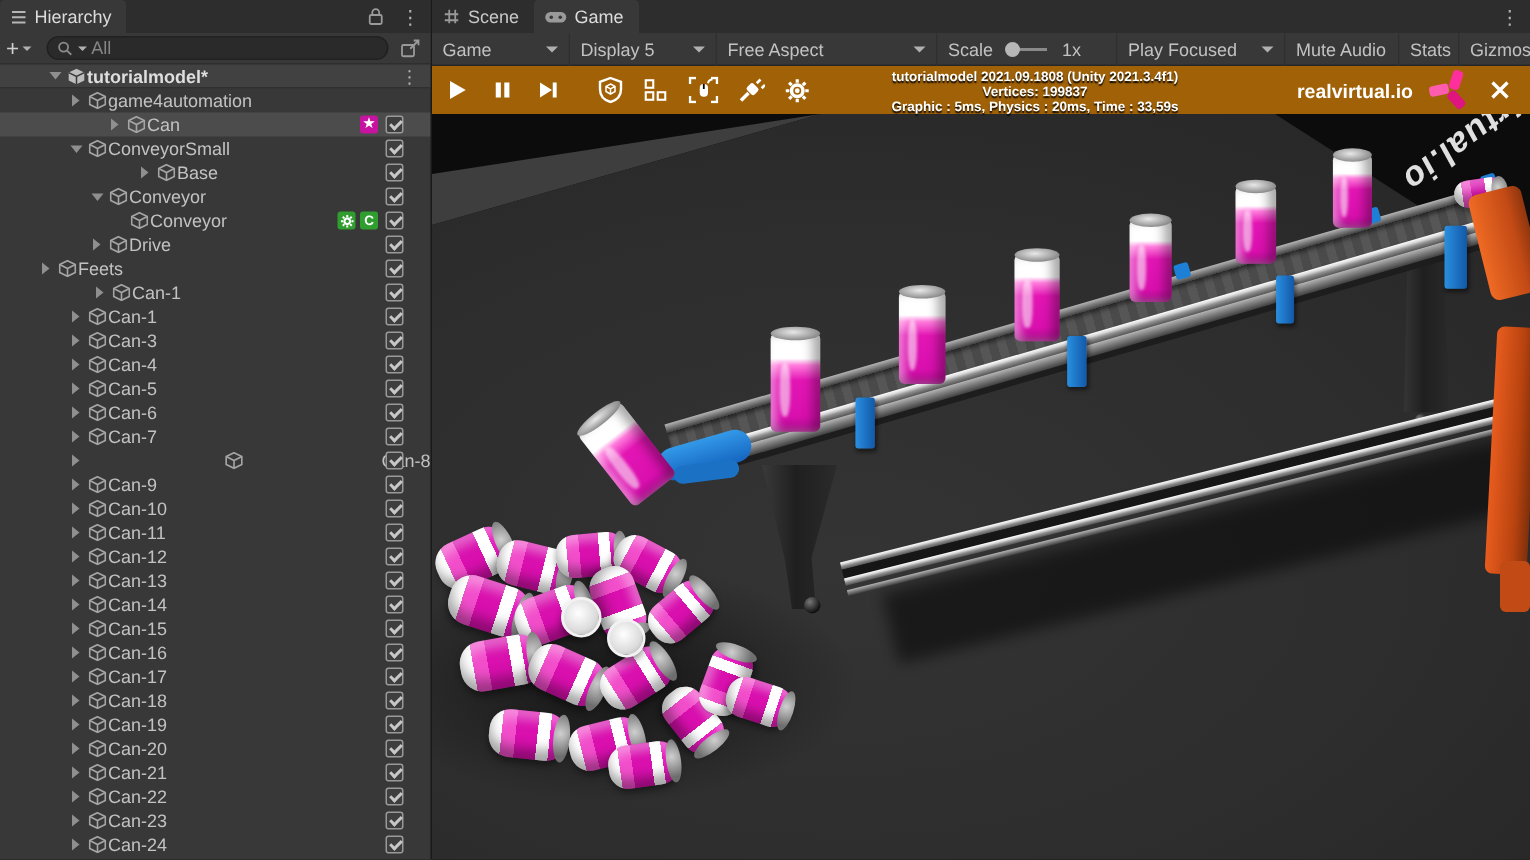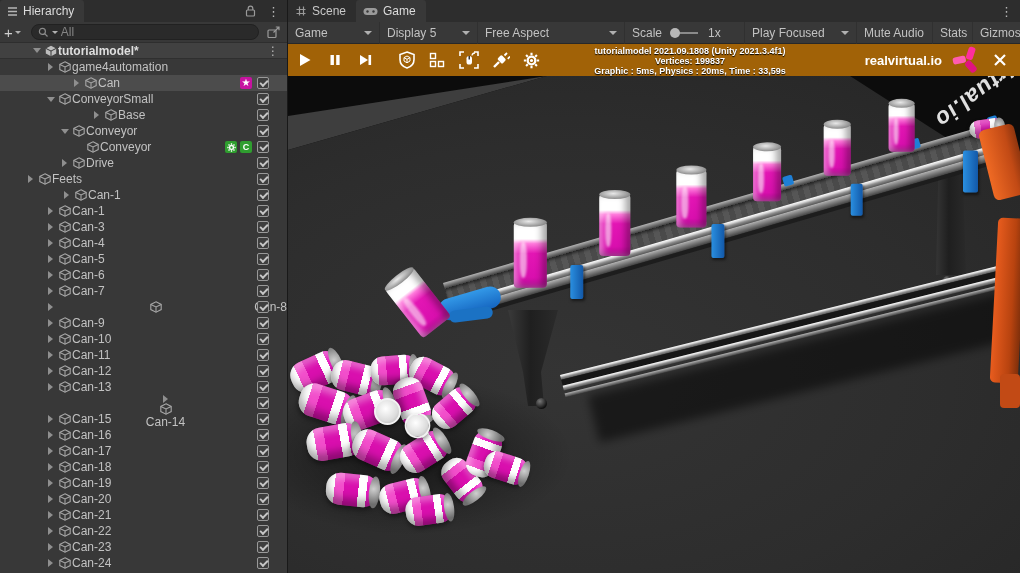--- a/index.html
+++ b/index.html
@@ -441,21 +441,21 @@
           </span>
           <span class="h-icon">
             <svg width="12" height="12" viewBox="0 0 12 12">
               <path d="M6 .8 L11.2 3.4 V8.6 L6 11.2 L.8 8.6 V3.4 Z" fill="none" stroke="#a5a5a5" stroke-width="1.1"></path>
               <path d="M.8 3.4 L6 6 L11.2 3.4 M6 6 V11.2" fill="none" stroke="#a5a5a5" stroke-width="1.1"></path>
             </svg>
           </span>
           <span class="h-label">Can-13</span>
           <span class="h-check"></span>
         </div>
-        <div class="h-row" style="padding-left: 44px; flex-direction: column;">
+        <div class="h-row" style="padding-left: 44px;">
           <span class="h-arrow">
             <span class="tri-r"></span>
           </span>
           <span class="h-icon">
             <svg width="12" height="12" viewBox="0 0 12 12">
               <path d="M6 .8 L11.2 3.4 V8.6 L6 11.2 L.8 8.6 V3.4 Z" fill="none" stroke="#a5a5a5" stroke-width="1.1"></path>
               <path d="M.8 3.4 L6 6 L11.2 3.4 M6 6 V11.2" fill="none" stroke="#a5a5a5" stroke-width="1.1"></path>
             </svg>
           </span>
           <span class="h-label">Can-14</span>

